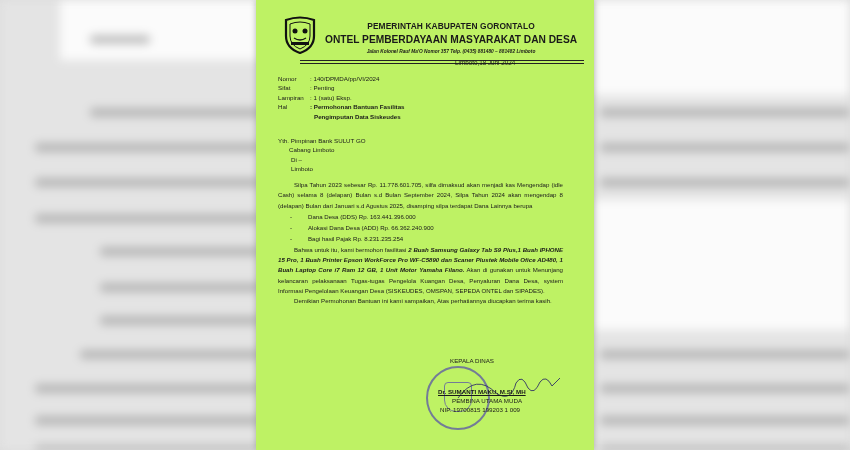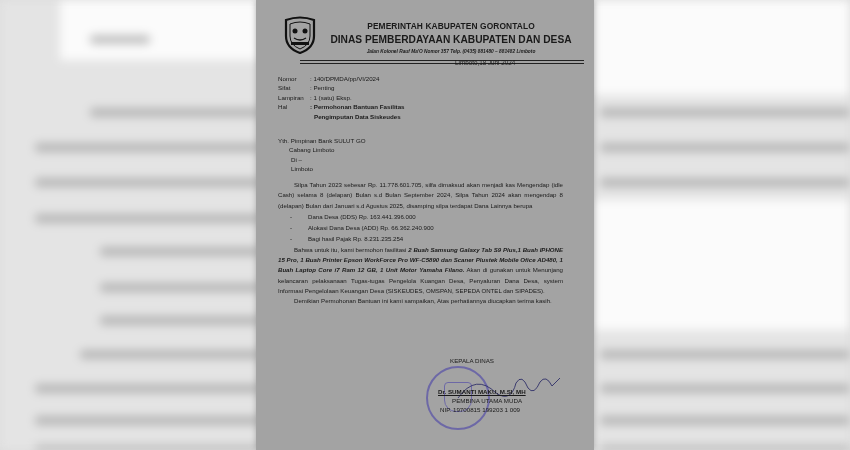--- a/index.html
+++ b/index.html
@@ -7,21 +7,21 @@
     width:850px; height:450px; overflow:hidden; position:relative;
     background:#dcdcdc;
     font-family:"Liberation Sans", sans-serif;
   }
   .backdrop { position:absolute; inset:0; filter:blur(5px); background:#e4e4e4; overflow:hidden; }
   .backdrop .line { position:absolute; height:9px; background:#9a9a9a; border-radius:4px; opacity:.6; }
   .backdrop .white { position:absolute; background:#fbfbfb; }
 
   .page {
     position:absolute; left:256px; top:0; width:338px; height:450px;
-    background:#a3a3a3; box-shadow:0 0 6px rgba(0,0,0,.25);
+    background:#bef264; box-shadow:0 0 6px rgba(0,0,0,.25);
     color:#1a1a1a; font-size:6.2px; line-height:1.5;
   }
   .kop { position:absolute; left:16px; top:12px; width:310px; height:46px; }
   .logo { position:absolute; left:10px; top:4px; width:36px; height:38px; }
   .kop-text { position:absolute; left:48px; top:8px; width:262px; text-align:center; }
   .kop-l1 { font-size:8.4px; font-weight:bold; letter-spacing:.1px; }
   .kop-l2 { font-size:10.2px; font-weight:bold; margin-top:-1px; white-space:nowrap; }
   .kop-l3 { font-size:4.8px; font-style:italic; font-weight:bold; margin-top:1px; }
   .kop-rule { position:absolute; left:28px; top:48px; width:284px; height:2px; border-top:1.6px solid #222; border-bottom:.6px solid #222; }
 
@@ -86,21 +86,21 @@
     <svg class="logo" viewBox="0 0 36 38">
       <path d="M4 4 Q18 -1 32 4 L32 20 Q32 32 18 37 Q4 32 4 20 Z" fill="none" stroke="#111" stroke-width="2.2"></path>
       <path d="M8 8 Q18 4 28 8 L28 20 Q28 29 18 33 Q8 29 8 20 Z" fill="none" stroke="#111" stroke-width="1"></path>
       <circle cx="13" cy="15" r="2.5" fill="#111"></circle>
         <circle cx="23" cy="15" r="2.5" fill="#111"></circle>
       <path d="M12 22 Q18 26 24 22" fill="none" stroke="#111" stroke-width="1.3"></path>
       <rect x="9" y="26" width="18" height="3" fill="#111"></rect>
     </svg>
     <div class="kop-text">
       <div class="kop-l1">PEMERINTAH KABUPATEN GORONTALO</div>
-      <div class="kop-l2">DINAS PEMBERDAYAAN KABUPATEN DAN DESA</div>
+      <div class="kop-l2">ONTEL PEMBERDAYAAN MASYARAKAT DAN DESA</div>
       <div class="kop-l3">Jalan Kolonel Rauf Ma'O Nomor 357 Telp. (0435) 881480 – 881482 Limboto</div>
     </div>
     <div class="kop-rule"></div>
   </div>
 
   <div class="date">Limboto,18  Juni  2024</div>
 
   <table class="meta">
     <tbody>
         <tr>

